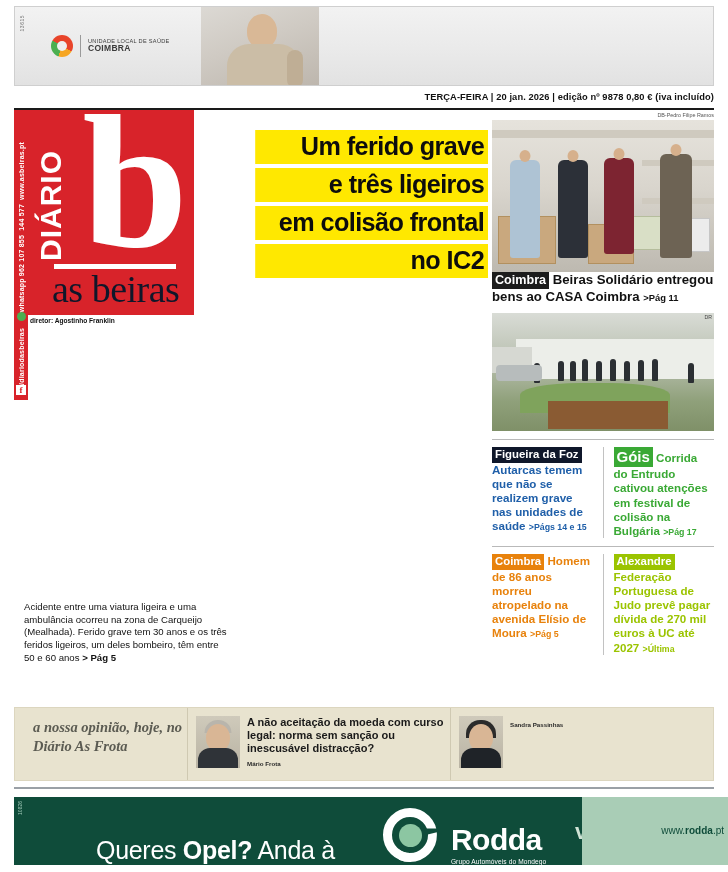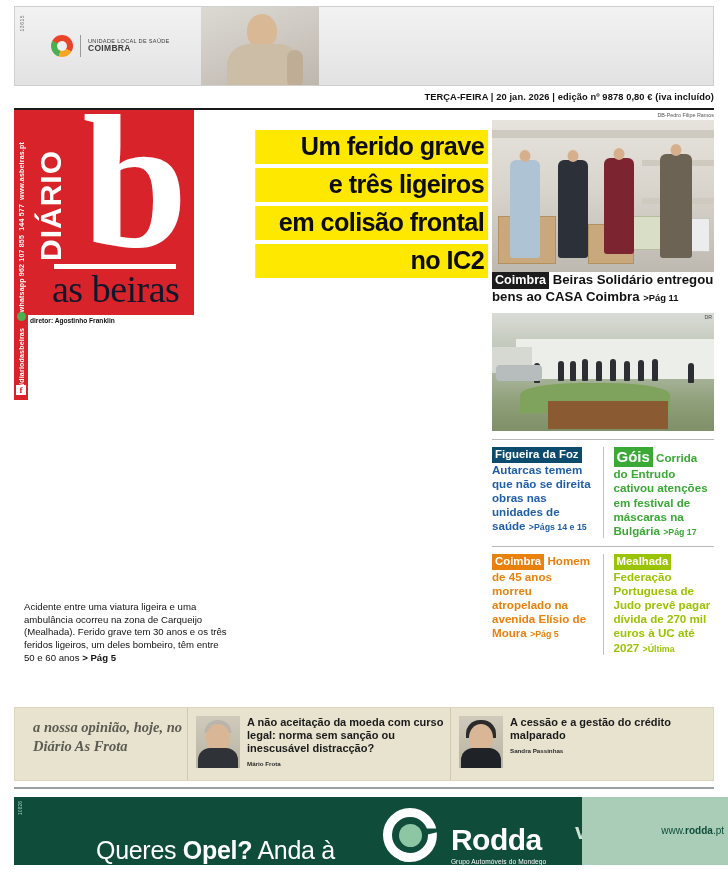--- a/index.html
+++ b/index.html
@@ -194,21 +194,21 @@
   .shelf { position:absolute; background:#cfcabf; }
   .box { position:absolute; background:#c9a87e; border:1px solid #b2905f; }
   .pers { position:absolute; border-radius:6px 6px 3px 3px; }
   .pers .h { position:absolute; left:50%; top:-10px; transform:translateX(-50%);
     width:11px; height:12px; border-radius:50%; background:#d6b08c; }
 
   .rc-head { font-size:13.2px; line-height:1.2; font-weight:800; color:#111; }
   .tag { display:inline-block; padding:1px 3px; color:#fff; font-weight:800; font-size:12.6px; }
   .tag-dark { background:#1c1c1c; }
   .tag-pink { background:#e5007d; }
-  .tag-blue { background:#0c4a6e; }
+  .tag-blue { background:#0f172a; }
   .tag-green{ background:#3aa935; }
   .tag-orange{background:#e8820c; }
   .tag-lime { background:#9bc400; }
   .ref { font-size:9.4px; font-weight:800; }
 
   .rc-photo2 {
     margin-top:8px; width:222px; height:118px; position:relative; overflow:hidden;
     background: linear-gradient(180deg,#d9dcd6 0%, #b9c0b0 40%, #8fa07a 75%, #7f9068 100%);
   }
   .wall { position:absolute; background:#eceee9; }
@@ -429,42 +429,42 @@
       <div style="position:absolute;left:4px;top:52px;width:46px;height:16px;background:#b7bcbc;border-radius:4px"></div>
       <div style="position:absolute;left:56px;top:88px;width:120px;height:28px;background:#8a5b33"></div>
     </div>
 
 
     <div class="hr-thin"></div>
 
     <div class="two-col">
       <div class="col col-blue">
         <span class="tag tag-blue" style="font-size:11.4px">Figueira da Foz</span>
-        <span>Autarcas temem que não se direita obras nas unidades de saúde</span>
+        <span>Autarcas temem que não se realizem grave nas unidades de saúde</span>
         <span class="ref">&gt;Págs 14 e 15</span>
       </div>
       <div class="vdiv"></div>
       <div class="col col-green">
         <span class="tag tag-green" style="font-size:15px">Góis</span>
-        <span>Corrida do Entrudo cativou atenções em festival de máscaras na Bulgária</span>
+        <span>Corrida do Entrudo cativou atenções em festival de colisão na Bulgária</span>
         <span class="ref">&gt;Pág 17</span>
       </div>
     </div>
 
     <div class="hr-thin"></div>
 
     <div class="two-col">
       <div class="col col-orange">
         <span class="tag tag-orange" style="font-size:11.4px">Coimbra</span>
-        <span>Homem de 45 anos morreu atropelado na avenida Elísio de Moura</span>
+        <span>Homem de 86 anos morreu atropelado na avenida Elísio de Moura</span>
         <span class="ref">&gt;Pág 5</span>
       </div>
       <div class="vdiv"></div>
       <div class="col col-lime">
-        <span class="tag tag-lime" style="font-size:11.4px">Mealhada</span>
+        <span class="tag tag-lime" style="font-size:11.4px">Alexandre</span>
         <span>Federação Portuguesa de Judo prevê pagar dívida de 270 mil euros à UC até 2027</span>
         <span class="ref">&gt;Última</span>
       </div>
     </div>
   </div>
 
   <div class="opinion">
     <div class="op-intro">a nossa opinião, hoje, no Diário As Frota</div>
 
     <div class="op-item">
@@ -479,21 +479,20 @@
       </div>
     </div>
 
     <div class="op-item">
       <div class="op-avatar">
         <span class="hair" style="background:#2b2b2b;width:30px;height:18px"></span>
         <span class="face"></span>
         <span class="torso" style="background:#1f2328"></span>
       </div>
       <div class="op-txt">
-        <div class="op-title">A cessão e a gestão do crédito malparado</div>
         <div class="op-author">Sandra Passinhas</div>
       </div>
     </div>
 
   </div>
 
   <div class="rule-bottom"></div>
 
   <div class="bottom-ad">
     <div class="ba-code">10826</div>

